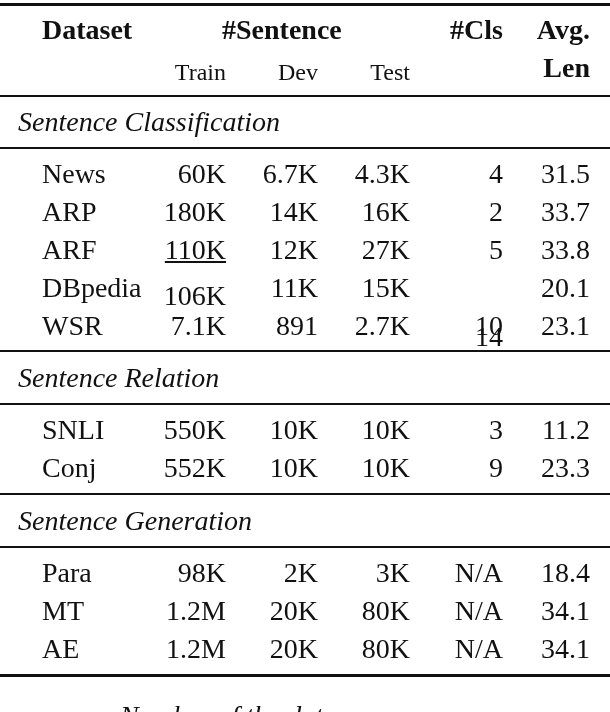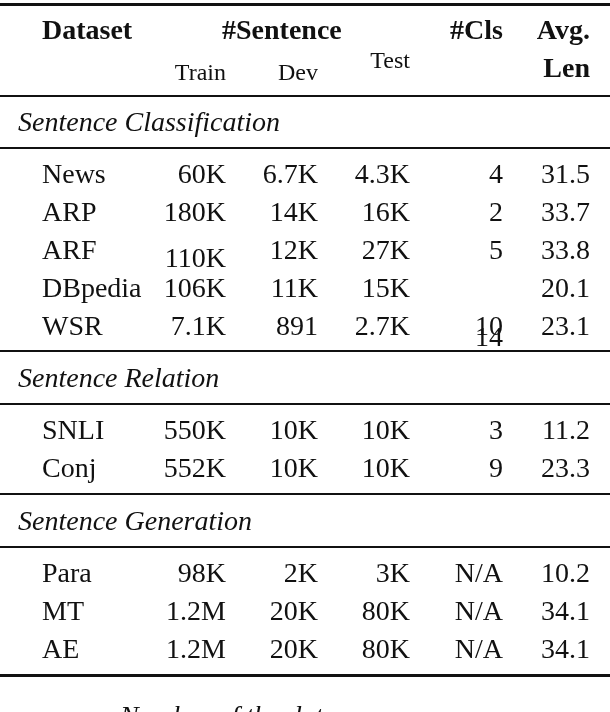--- a/index.html
+++ b/index.html
@@ -62,21 +62,21 @@
 
   <div class="rule thick" style="top:3px;"></div>
 
   <div class="cell hdr left" style="top:14px;">Dataset</div>
   <div class="cell hdr" style="top:14px; left:222px;">#Sentence</div>
   <div class="cell hdr r c-cls" style="top:14px;">#Cls</div>
   <div class="cell hdr r c-len" style="top:14px;">Avg.</div>
 
   <div class="cell sub r c-train" style="top:56px; right:384px;">Train</div>
   <div class="cell sub r c-dev" style="top:56px;">Dev</div>
-  <div class="cell sub r c-test" style="top:44px;">Test</div>
+  <div class="cell sub r c-test" style="top:56px;">Test</div>
   <div class="cell hdr r c-len" style="top:52px;">Len</div>
 
   <div class="rule thin" style="top:95px;"></div>
 
   <div class="section" style="top:106px;">Sentence Classification</div>
   <div class="rule thin" style="top:147px;"></div>
 
   <div>
     <div class="cell left" style="top:158px;">News</div>
     <div class="cell r c-train" style="top:158px;">60K</div>
@@ -88,29 +88,29 @@
   <div>
     <div class="cell left" style="top:196px;">ARP</div>
     <div class="cell r c-train" style="top:196px;">180K</div>
     <div class="cell r c-dev" style="top:196px;">14K</div>
     <div class="cell r c-test" style="top:196px;">16K</div>
     <div class="cell r c-cls" style="top:196px;">2</div>
     <div class="cell r c-len" style="top:196px;">33.7</div>
   </div>
   <div>
     <div class="cell left" style="top:234px;">ARF</div>
-    <div class="cell r c-train" style="top:242px;">110K</div>
+    <div class="cell r c-train" style="top:234px;text-decoration:underline;">110K</div>
     <div class="cell r c-dev" style="top:234px;">12K</div>
     <div class="cell r c-test" style="top:234px;">27K</div>
     <div class="cell r c-cls" style="top:234px;">5</div>
     <div class="cell r c-len" style="top:234px;">33.8</div>
   </div>
   <div>
     <div class="cell left" style="top:272px;">DBpedia</div>
-    <div class="cell r c-train" style="top:272px;">106K</div>
+    <div class="cell r c-train" style="top:280px;">106K</div>
     <div class="cell r c-dev" style="top:272px;">11K</div>
     <div class="cell r c-test" style="top:272px;">15K</div>
     <div class="cell r c-cls" style="top:284px;margin-top:37px;">14</div>
     <div class="cell r c-len" style="top:272px;">20.1</div>
   </div>
   <div>
     <div class="cell left" style="top:310px;">WSR</div>
     <div class="cell r c-train" style="top:310px;">7.1K</div>
     <div class="cell r c-dev" style="top:310px;">891</div>
     <div class="cell r c-test" style="top:310px;">2.7K</div>
@@ -144,21 +144,21 @@
 
   <div class="section" style="top:505px;">Sentence Generation</div>
   <div class="rule thin" style="top:546px;"></div>
 
   <div>
     <div class="cell left" style="top:557px;">Para</div>
     <div class="cell r c-train" style="top:557px;">98K</div>
     <div class="cell r c-dev" style="top:557px;">2K</div>
     <div class="cell r c-test" style="top:557px;">3K</div>
     <div class="cell r c-cls" style="top:557px;">N/A</div>
-    <div class="cell r c-len" style="top:557px;">10.2</div>
+    <div class="cell r c-len" style="top:557px;">18.4</div>
   </div>
   <div>
     <div class="cell left" style="top:595px;">MT</div>
     <div class="cell r c-train" style="top:595px;">1.2M</div>
     <div class="cell r c-dev" style="top:595px;">20K</div>
     <div class="cell r c-test" style="top:595px;">80K</div>
     <div class="cell r c-cls" style="top:595px;">N/A</div>
     <div class="cell r c-len" style="top:595px;">34.1</div>
   </div>
   <div>

